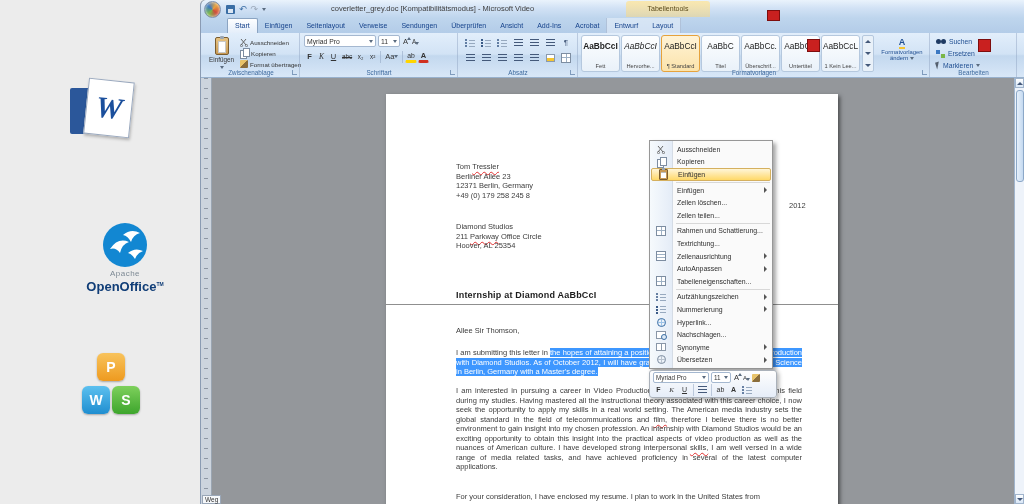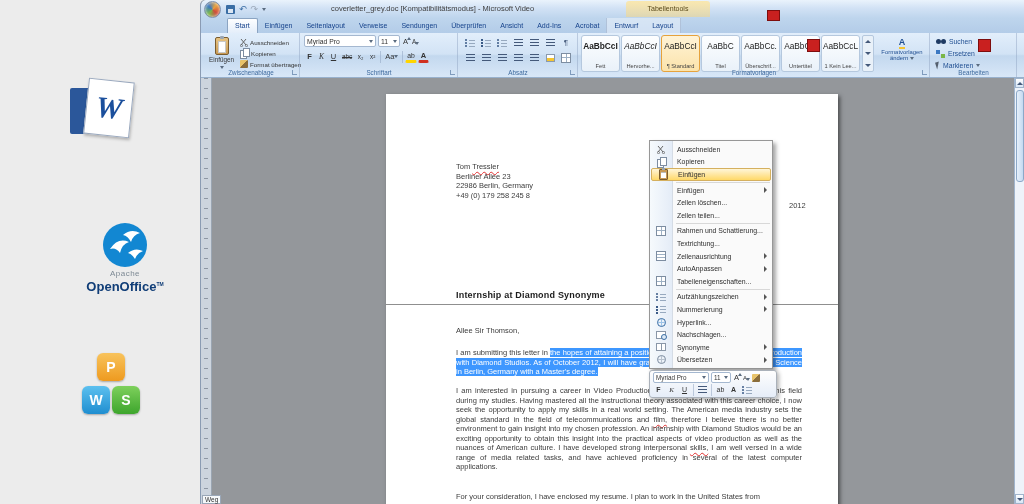--- a/index.html
+++ b/index.html
@@ -405,25 +405,30 @@
     <div class="redmark m2"></div>
     <div class="redmark m3"></div>
 
     <div class="docarea">
       <div class="vruler"></div>
 
       <div class="page">
         <div class="ltr sender">
           <div><span>Tom </span><span class="sq">Tressler</span></div>
           <div>Berliner Allee 23</div>
-          <div>22986 Berlin, Germany</div>
+          <div>12371 Berlin, Germany</div>
           <div>+49 (0) 179 258 245 8</div>
         </div>
         <div class="ltr datefrag">2012</div>
-        <div class="dheading">Internship at Diamond Synonyme</div>
+        <div class="ltr recipient">
+          <div>Diamond Studios</div>
+          <div><span>211 </span><span class="sq">Parkway</span><span> Office Circle</span></div>
+          <div>Hoover, AL 25354</div>
+        </div>
+        <div class="dheading">Internship at Diamond AaBbCcI</div>
         <div class="drule"></div>
         <div class="ltr salut">Allee Sir Thomson,</div>
         <div class="ltr p1"><span>I am submitting this letter in </span><span class="sel">the hopes of attaining a position of internship in the field of video production with Diamond Studios. As of October 2012, I will have graduated from the university of Applied Science in Berlin, Germany with a Master's degree.</span></div>
         <div class="ltr p2"><span>I am interested in pursuing a career in Video Production and have therefore specialized in this field during my studies. Having mastered all the instructional theory associated with this career choice, I now seek the opportunity to apply my skills in a real world setting. The American media industry sets the global standard in the field of telecommunications and </span><span class="sq">film,</span><span> therefore I believe there is no better environment to gain insight into my chosen profession. An internship with Diamond Studios would be an exciting opportunity to obtain this insight into the practical aspects of video production as well as the nuances of American culture. I have developed strong interpersonal </span><span class="sq">skills,</span><span> I am well versed in a wide range of media related tasks, and have achieved proficiency in several of the latest computer applications.</span></div>
         <div class="ltr p3">For your consideration, I have enclosed my resume. I plan to work in the United States from</div>
       </div>
 
       <div class="wegtip">Weg</div>
 
       <div class="cmenu">

